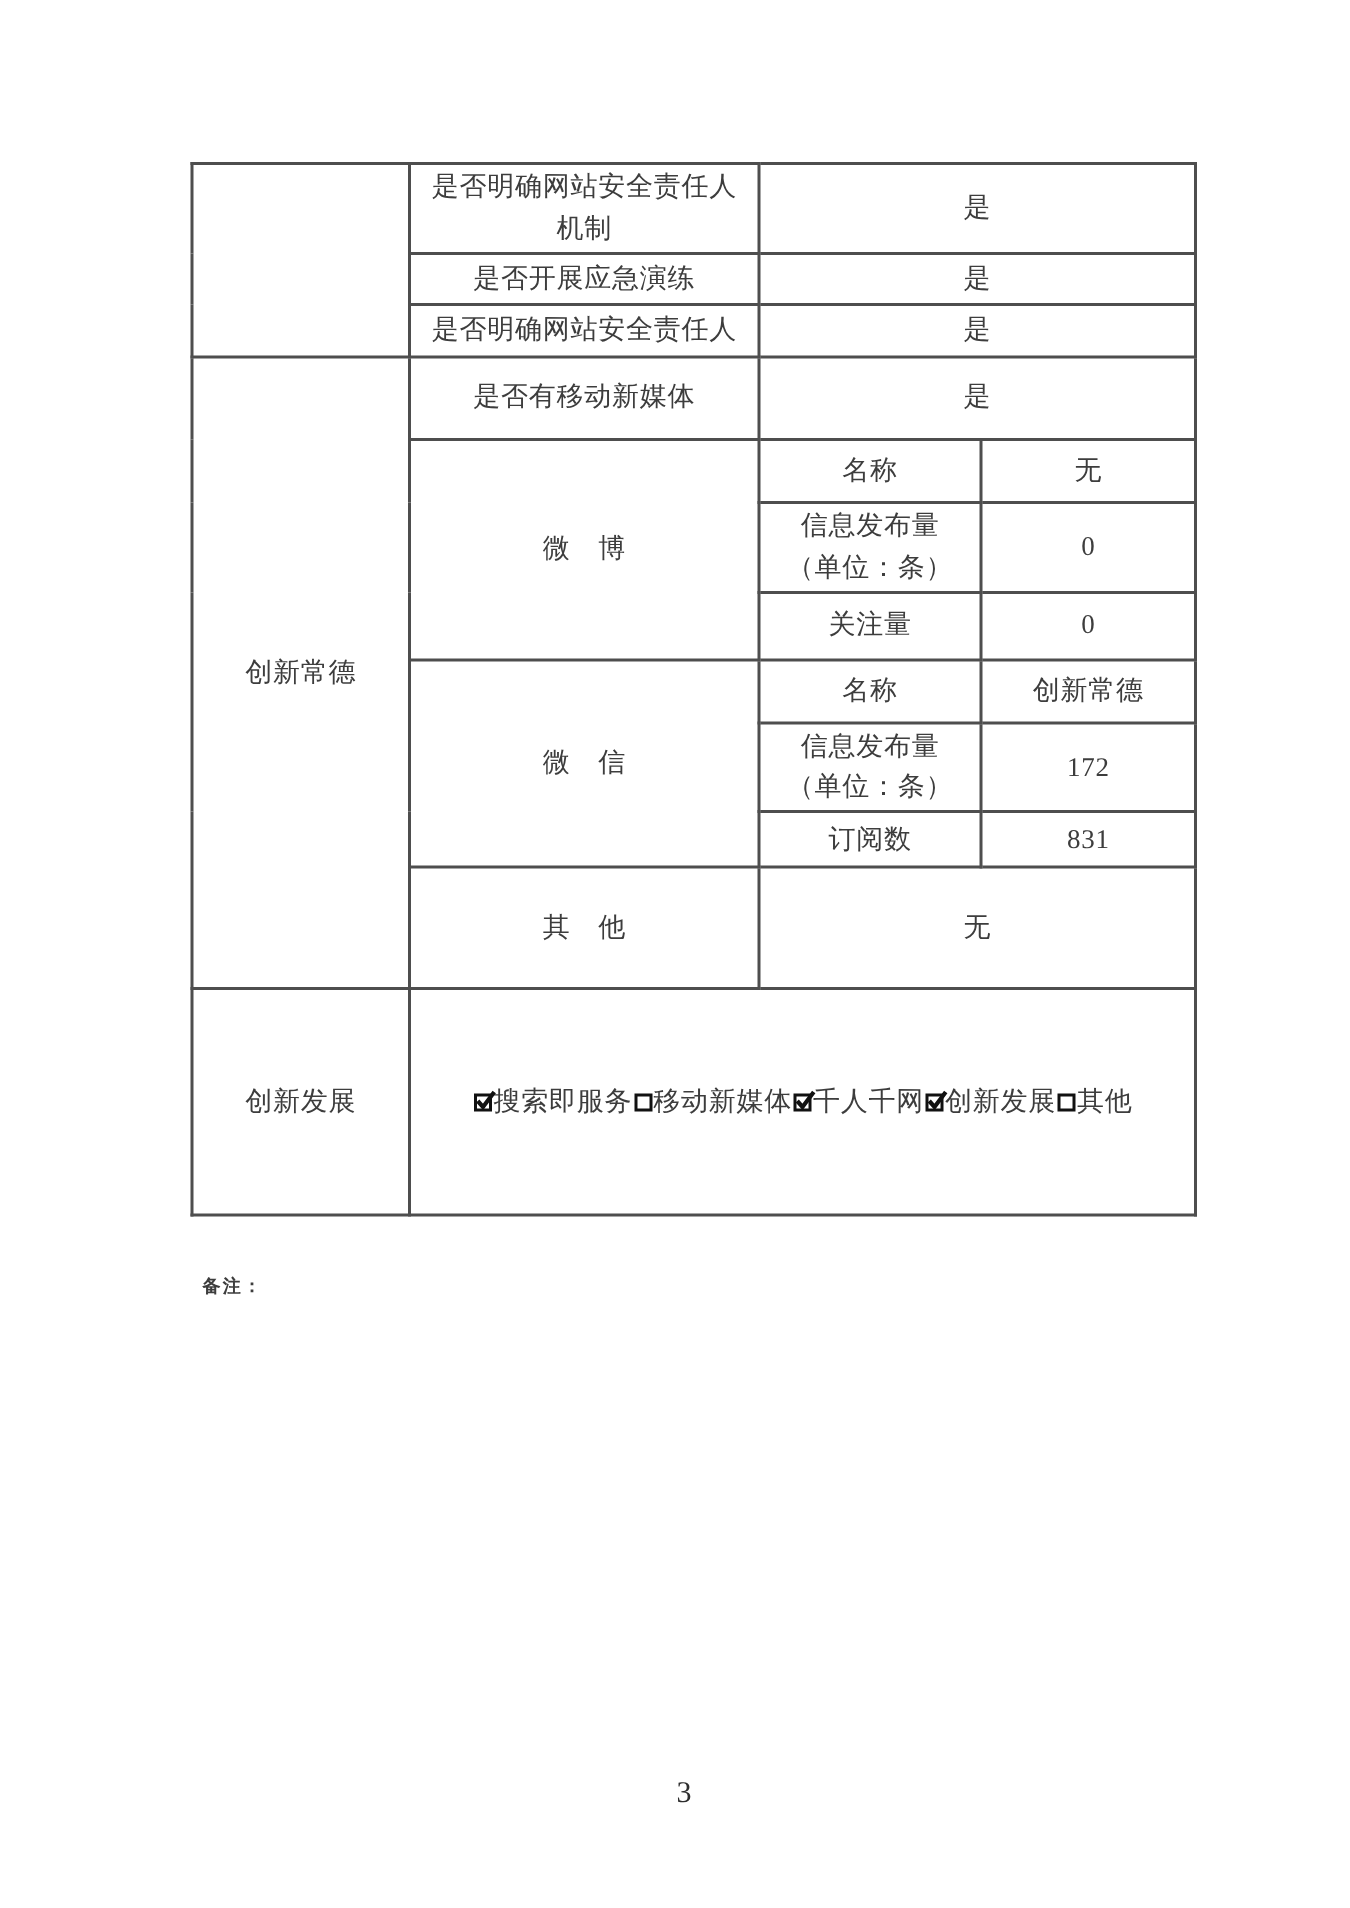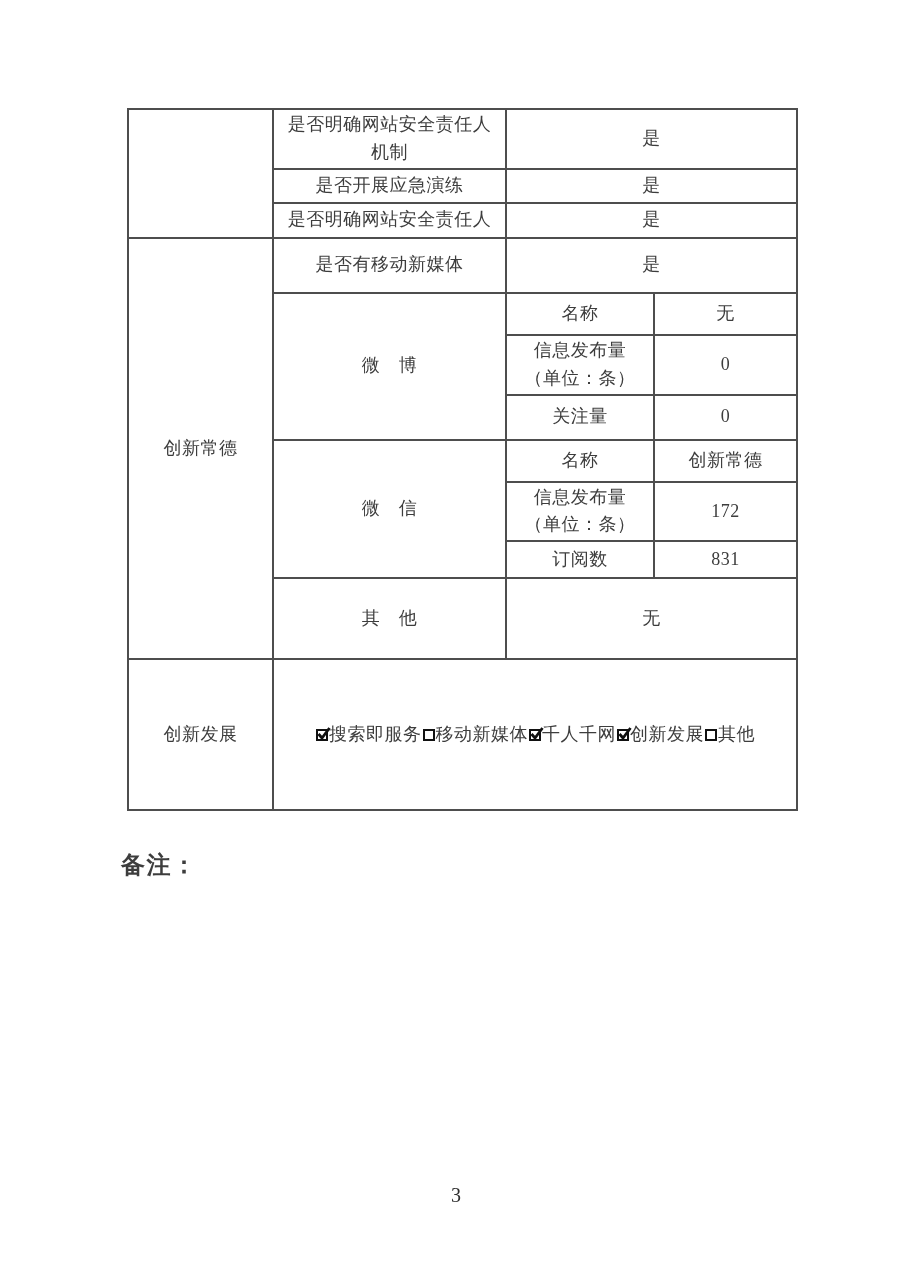--- a/index.html
+++ b/index.html
@@ -42,22 +42,22 @@
     position: relative;
     background: #ffffff;
     overflow: visible;
     flex: 0 0 auto;
     margin: 0 1px;
   }
   .cb svg { position: absolute; left: -2px; top: -5px; }
   .cb-label { font-size: 18px; letter-spacing: 0.5px; }
   .remarks {
     position: absolute;
-    left: 121px; top: 849px;
-    font-size: 24px;
+    left: 135px; top: 849px;
+    font-size: 12px;
     font-weight: bold;
     letter-spacing: 1.5px;
   }
   .page-number {
     position: absolute;
     top: 1184px; left: 0;
     width: 912px;
     text-align: center;
     font-size: 20px;
     color: #2e2e2e;

